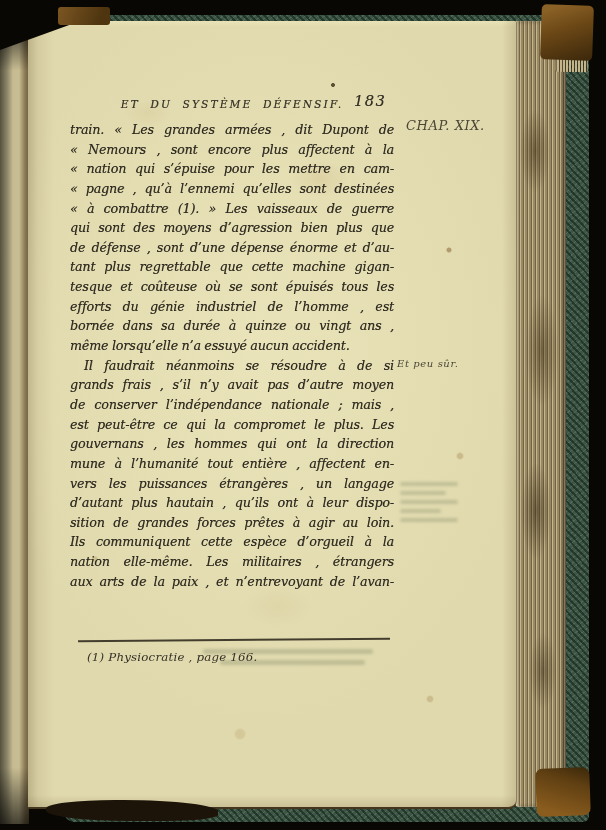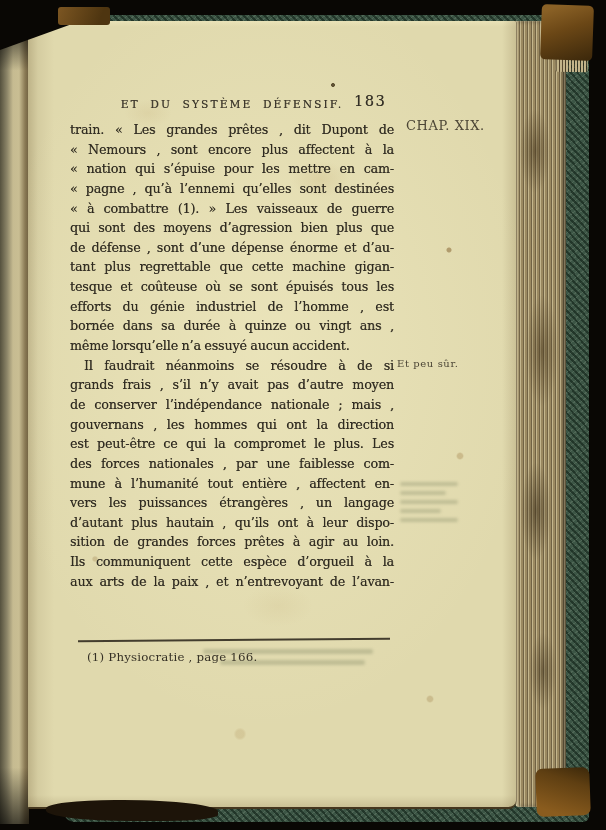--- a/index.html
+++ b/index.html
@@ -1,21 +1,21 @@
 <!DOCTYPE html>
 <html><head>
 <meta charset="utf-8">
 <style>
   html,body{margin:0;padding:0;}
   body{
     width:606px;height:830px;position:relative;overflow:hidden;
     background:#090704;
     font-family:"DejaVu Serif","Liberation Serif",serif;
   }
-  .scene{position:absolute;inset:0;}
+  .scene{position:absolute;inset:0;font-style:italic;}
 
   
   .band{position:absolute;background-color:#3c5545;
     background-image:
       repeating-linear-gradient(47deg, rgba(12,28,18,.55) 0 2px, rgba(0,0,0,0) 2px 5px),
       repeating-linear-gradient(-39deg, rgba(205,220,195,.14) 0 1px, rgba(0,0,0,0) 1px 4px);
   }
   .band-top{left:58px;top:8px;width:532px;height:15px;}
   .band-right{left:560px;top:12px;width:29px;height:806px;}
   .band-bottom{left:64px;top:805px;width:525px;height:17px;border-radius:0 0 6px 10px;}
@@ -141,43 +141,43 @@
       <i></i>
         <i></i>
     </div>
 
     <div class="running-header ink">ET DU SYSTÈME DÉFENSIF.</div>
     <div class="page-number ink">183</div>
     <div class="margin-note note-chap">CHAP. XIX.</div>
     <div class="margin-note note-sur">Et peu sûr.</div>
 
     <div class="body-text ink">
-      <div class="bline">train. « Les grandes prêtes , dit Dupont de</div>
+      <div class="bline">train. « Les grandes armées , dit Dupont de</div>
       <div class="bline">« Nemours , sont encore plus affectent à la</div>
       <div class="bline">« nation qui s’épuise pour les mettre en cam-</div>
       <div class="bline">« pagne , qu’à l’ennemi qu’elles sont destinées</div>
       <div class="bline">« à combattre (1). » Les vaisseaux de guerre</div>
       <div class="bline">qui sont des moyens d’agression bien plus que</div>
       <div class="bline">de défense , sont d’une dépense énorme et d’au-</div>
       <div class="bline">tant plus regrettable que cette machine gigan-</div>
       <div class="bline">tesque et coûteuse où se sont épuisés tous les</div>
       <div class="bline">efforts du génie industriel de l’homme , est</div>
       <div class="bline">bornée dans sa durée à quinze ou vingt ans ,</div>
       <div class="bline flush">même lorsqu’elle n’a essuyé aucun accident.</div>
       <div class="bline indent">Il faudrait néanmoins se résoudre à de si</div>
       <div class="bline">grands frais , s’il n’y avait pas d’autre moyen</div>
       <div class="bline">de conserver l’indépendance nationale ; mais ,</div>
+      <div class="bline">est peut-être ce qui la compromet le plus. Les</div>
       <div class="bline">gouvernans , les hommes qui ont la direction</div>
-      <div class="bline">est peut-être ce qui la compromet le plus. Les</div>
-      <div class="bline">des forces nationales , par une faiblesse com-</div>
       <div class="bline">mune à l’humanité tout entière , affectent en-</div>
       <div class="bline">vers les puissances étrangères , un langage</div>
       <div class="bline">d’autant plus hautain , qu’ils ont à leur dispo-</div>
       <div class="bline">sition de grandes forces prêtes à agir au loin.</div>
       <div class="bline">Ils communiquent cette espèce d’orgueil à la</div>
+      <div class="bline">nation elle-même. Les militaires , étrangers</div>
       <div class="bline">aux arts de la paix , et n’entrevoyant de l’avan-</div>
     </div>
 
     <div class="footnote-rule"></div>
     <div class="footnote">(1) Physiocratie , page 166.</div>
   </div>
 
   <div class="black-top"></div>
   <div class="black-wedge"></div>
   <div class="blob-bl"></div>

